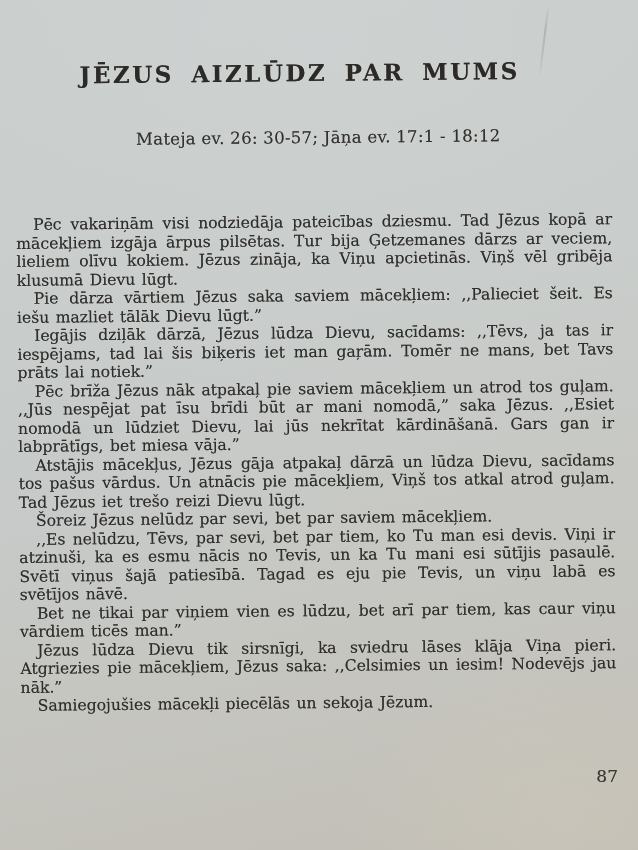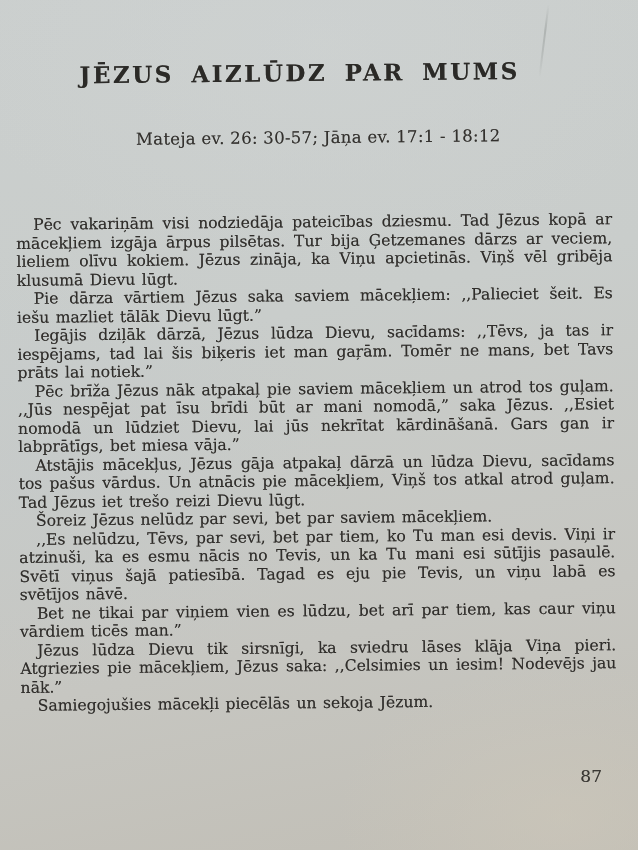--- a/index.html
+++ b/index.html
@@ -68,21 +68,21 @@
     color: #302e2b;
     text-shadow: 0 0 0.4px rgba(48,46,43,0.55);
   }
   .body-text p {
     margin: 0;
     text-indent: 17px;
   }
   .page-number {
     position: absolute;
     top: 766px;
-    right: 36px;
+    right: 20px;
     font-size: 17px;
     color: #3a3834;
     text-shadow: 0 0 0.4px rgba(58,56,52,0.5);
   }
 </style>
 </head>
 <body>
 
 <div class="page">
   <div class="crease"></div>

